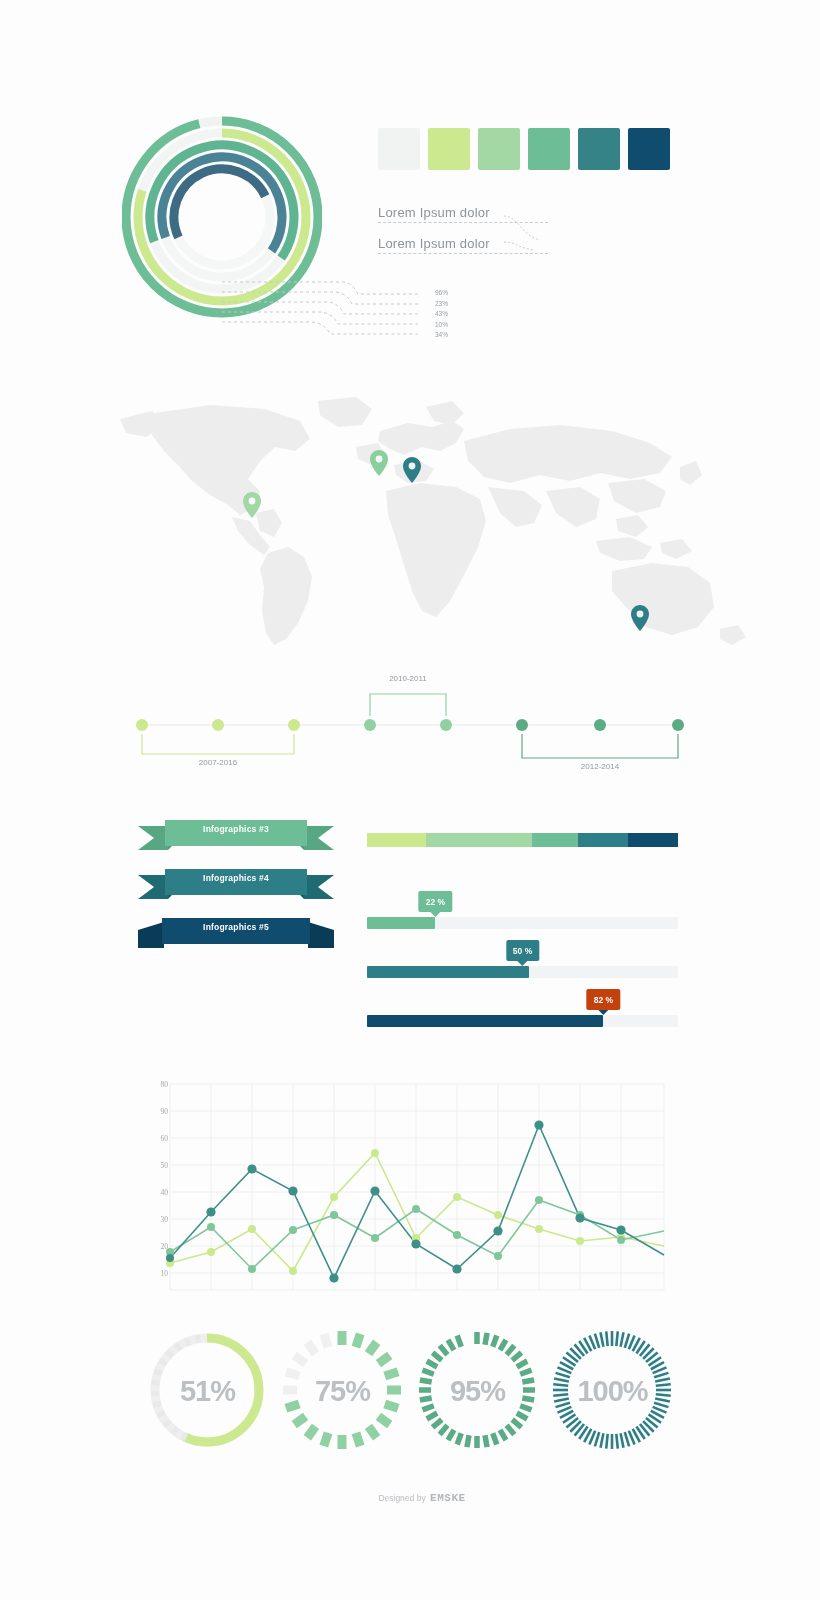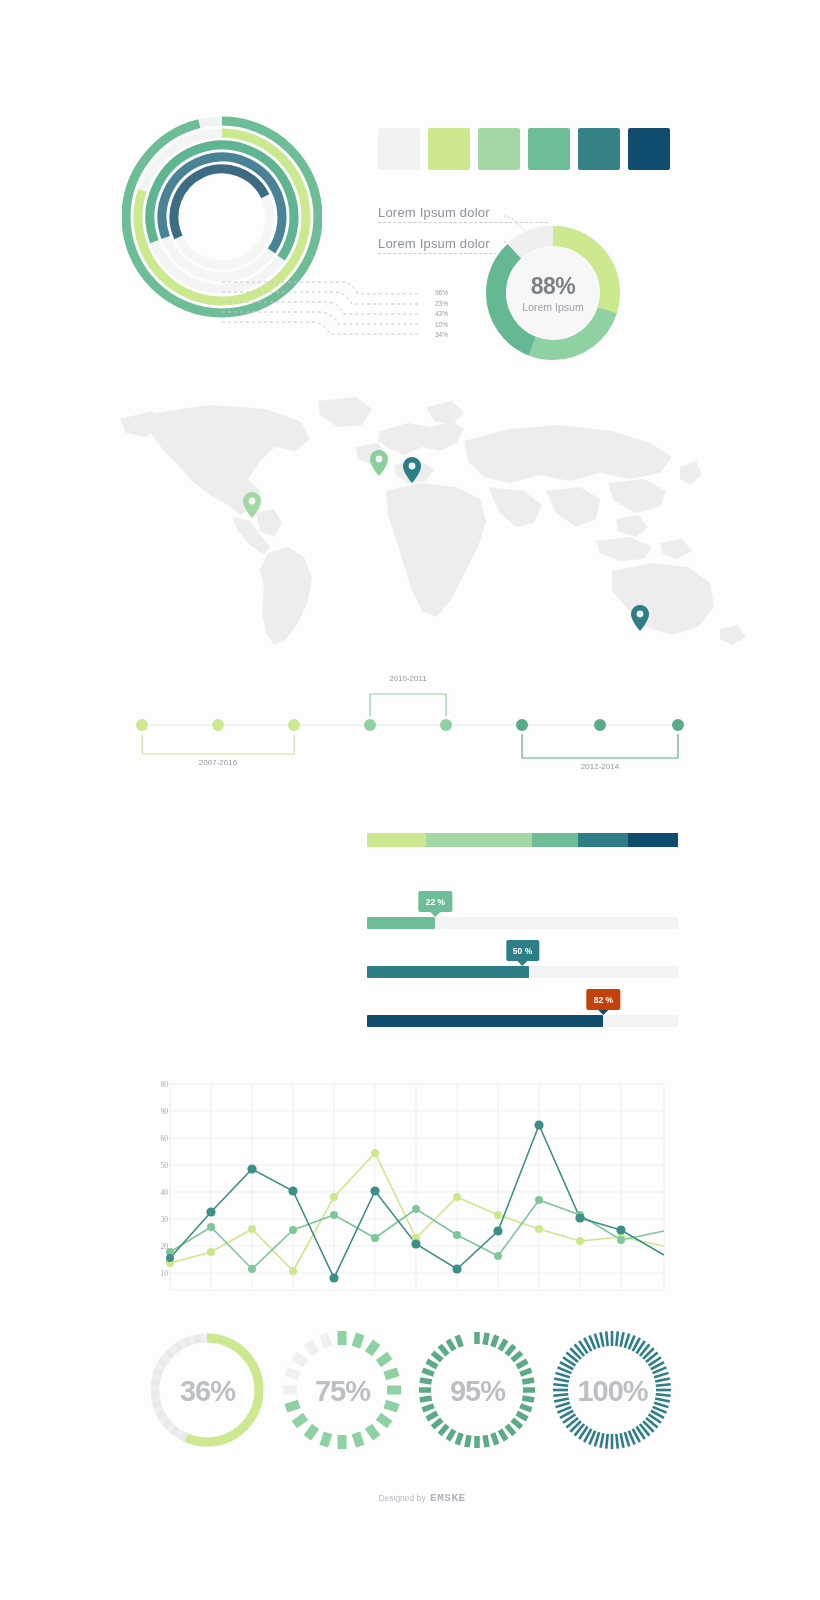--- a/index.html
+++ b/index.html
@@ -145,36 +145,20 @@
   </svg>
 
   <div class="abs" id="pct-list">
     <div class="pct-row">96%</div>
     <div class="pct-row">23%</div>
     <div class="pct-row">43%</div>
     <div class="pct-row">10%</div>
     <div class="pct-row">34%</div>
   </div>
 
-  <div class="abs" id="bigdonut">
-    <svg width="142" height="142" viewBox="0 0 142 142">
-      <circle cx="71" cy="71" r="69" fill="#fbfbfb"></circle>
-      <g transform="translate(71,71)">
-        <circle r="57" fill="none" stroke="#efefef" stroke-width="20"></circle>
-        <circle r="57" fill="none" stroke="#cce98f" stroke-width="20" stroke-dasharray="107 358" transform="rotate(-90)"></circle>
-        <circle r="57" fill="none" stroke="#8fd1a2" stroke-width="20" stroke-dasharray="93 358" transform="rotate(-90)" stroke-dashoffset="-107"></circle>
-        <circle r="57" fill="none" stroke="#64b894" stroke-width="20" stroke-dasharray="115 358" transform="rotate(-90)" stroke-dashoffset="-200"></circle>
-        <circle r="46" fill="#f7f7f7"></circle>
-      </g>
-    </svg>
-    <div class="donut-center">
-      <div class="donut-val">88%</div>
-      <div class="donut-cap">Lorem Ipsum</div>
-    </div>
-  </div>
 
   <div class="abs" id="worldmap">
     <svg width="700" height="270" viewBox="0 0 700 270">
       <g fill="#ededed">
 
         <path d="M95,18 L150,10 L205,14 L240,26 L250,44 L235,56 L215,52 L200,66 L188,84
                  L200,96 L196,112 L180,120 L168,110 L150,100 L132,86 L118,70 L104,56 L92,40 Z"></path>
         <path d="M60,24 L92,16 L104,30 L86,42 L66,38 Z"></path>
         <path d="M196,118 L214,114 L222,128 L214,142 L200,136 Z"></path>
 
@@ -261,22 +245,50 @@
     </svg>
     <div class="tl-label" style="left:48px; top:86px; width:100px;">2007-2016</div>
     <div class="tl-label" style="left:238px; top:2px; width:100px;">2010-2011</div>
     <div class="tl-label" style="left:430px; top:90px; width:100px;">2012-2014</div>
   </div>
 
   <div class="abs" id="ribbons">
 
 
 
-
-
+    <div class="ribbon-wrap">
+      <svg width="196" height="49" viewBox="0 0 196 49" style="position:absolute;left:0;top:0">
+        <path d="M0,14 L16,26 L0,38 L30,38 L30,14 Z" fill="#58a783"></path>
+        <path d="M196,14 L180,26 L196,38 L166,38 L166,14 Z" fill="#58a783"></path>
+        <path d="M30,38 L44,24 L30,24 Z" fill="#4d9a78"></path>
+        <path d="M166,38 L152,24 L166,24 Z" fill="#4d9a78"></path>
+        <rect x="27" y="8" width="142" height="26" fill="#6dbd97"></rect>
+      </svg>
+      <div class="ribbon-txt" style="top:12px">Infographics #3</div>
+    </div>
+
+    <div class="ribbon-wrap">
+      <svg width="196" height="49" viewBox="0 0 196 49" style="position:absolute;left:0;top:0">
+        <path d="M0,14 L16,26 L0,38 L30,38 L30,14 Z" fill="#1f6a73"></path>
+        <path d="M196,14 L180,26 L196,38 L166,38 L166,14 Z" fill="#1f6a73"></path>
+        <path d="M30,38 L44,24 L30,24 Z" fill="#175c65"></path>
+        <path d="M166,38 L152,24 L166,24 Z" fill="#175c65"></path>
+        <rect x="27" y="8" width="142" height="26" fill="#2d7e87"></rect>
+      </svg>
+      <div class="ribbon-txt" style="top:12px">Infographics #4</div>
+    </div>
+
+    <div class="ribbon-wrap">
+      <svg width="196" height="49" viewBox="0 0 196 49" style="position:absolute;left:0;top:0">
+        <path d="M0,20 L26,12 L26,38 L0,38 Z" fill="#0a3b57"></path>
+        <path d="M196,20 L170,12 L170,38 L196,38 Z" fill="#0a3b57"></path>
+        <rect x="24" y="8" width="148" height="26" fill="#0f4c6e"></rect>
+      </svg>
+      <div class="ribbon-txt" style="top:12px">Infographics #5</div>
+    </div>
   </div>
 
   <div class="abs" id="bars">
 
     <div class="stackbar">
       <div style="width:19%;background:#cce98f"></div>
       <div style="width:34%;background:#a3d8a5"></div>
       <div style="width:15%;background:#6dbd97"></div>
       <div style="width:16%;background:#2d7e87"></div>
       <div style="width:16%;background:#0f4c6e"></div>
@@ -418,21 +430,21 @@
             <line x1="0" y1="-48" x2="0" y2="-56" transform="rotate(278)"></line>
             <line x1="0" y1="-48" x2="0" y2="-56" transform="rotate(290)"></line>
             <line x1="0" y1="-48" x2="0" y2="-56" transform="rotate(302)"></line>
             <line x1="0" y1="-48" x2="0" y2="-56" transform="rotate(314)"></line>
             <line x1="0" y1="-48" x2="0" y2="-56" transform="rotate(326)"></line>
             <line x1="0" y1="-48" x2="0" y2="-56" transform="rotate(338)"></line>
             <line x1="0" y1="-48" x2="0" y2="-56" transform="rotate(350)"></line>
           </g>
         </g>
       </svg>
-      <div class="gauge-lbl">36%</div>
+      <div class="gauge-lbl">51%</div>
     </div>
 
     <div class="gauge">
       <svg width="135" height="130" viewBox="0 0 135 130">
         <g transform="translate(67,64)">
             <line x1="0" y1="-45" x2="0" y2="-59" transform="rotate(0)" stroke="#8fd1a2" stroke-width="9"></line>
             <line x1="0" y1="-45" x2="0" y2="-59" transform="rotate(18)" stroke="#8fd1a2" stroke-width="9"></line>
             <line x1="0" y1="-45" x2="0" y2="-59" transform="rotate(36)" stroke="#8fd1a2" stroke-width="9"></line>
             <line x1="0" y1="-45" x2="0" y2="-59" transform="rotate(54)" stroke="#8fd1a2" stroke-width="9"></line>
             <line x1="0" y1="-45" x2="0" y2="-59" transform="rotate(72)" stroke="#8fd1a2" stroke-width="9"></line>

